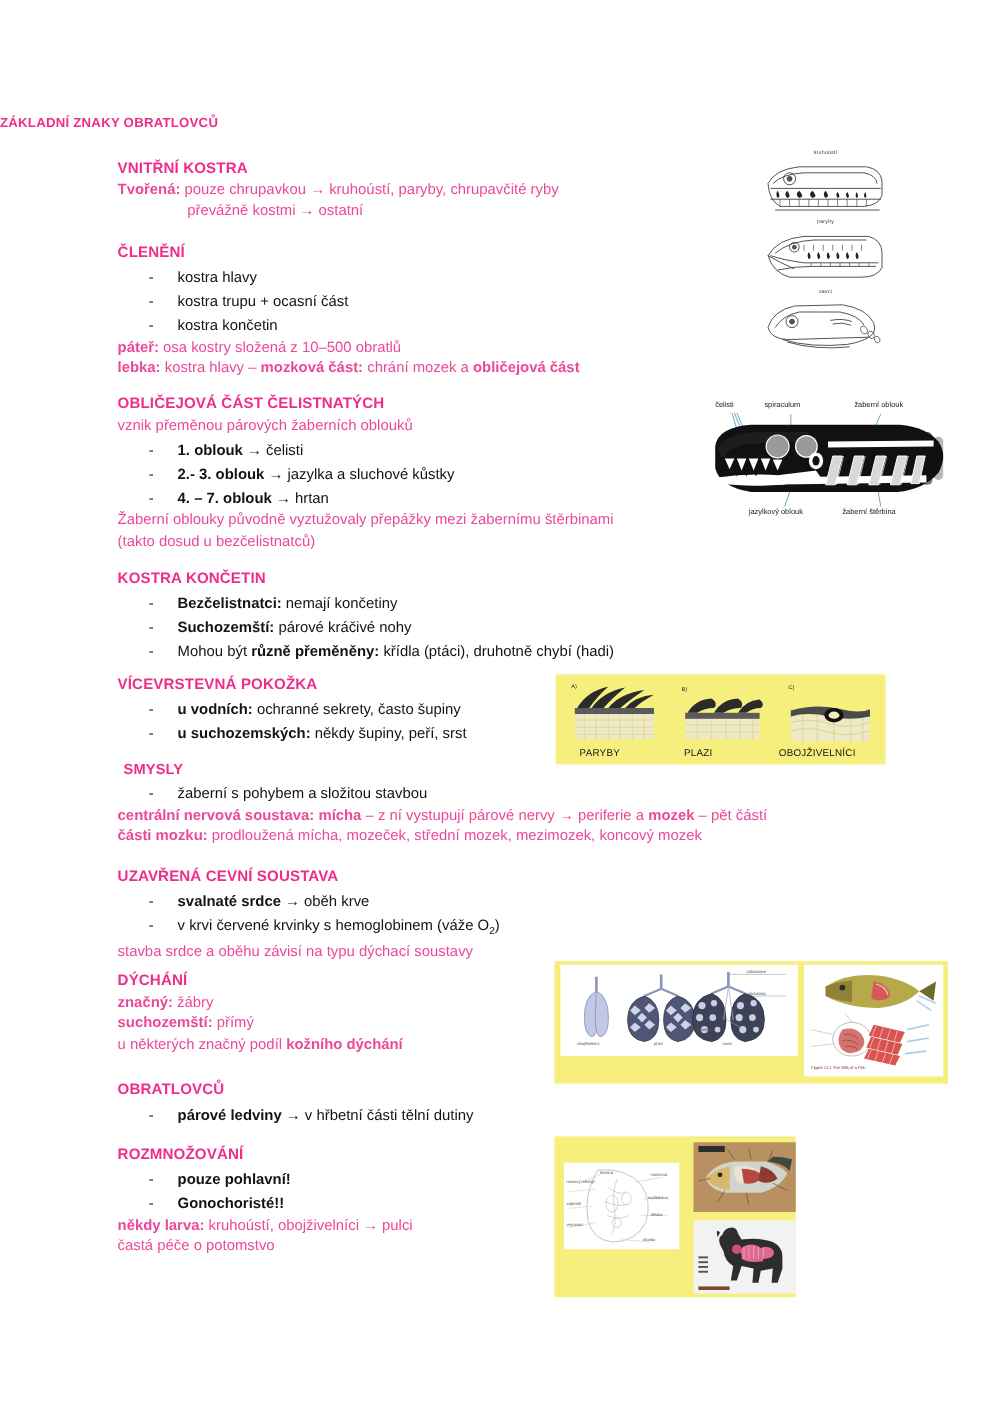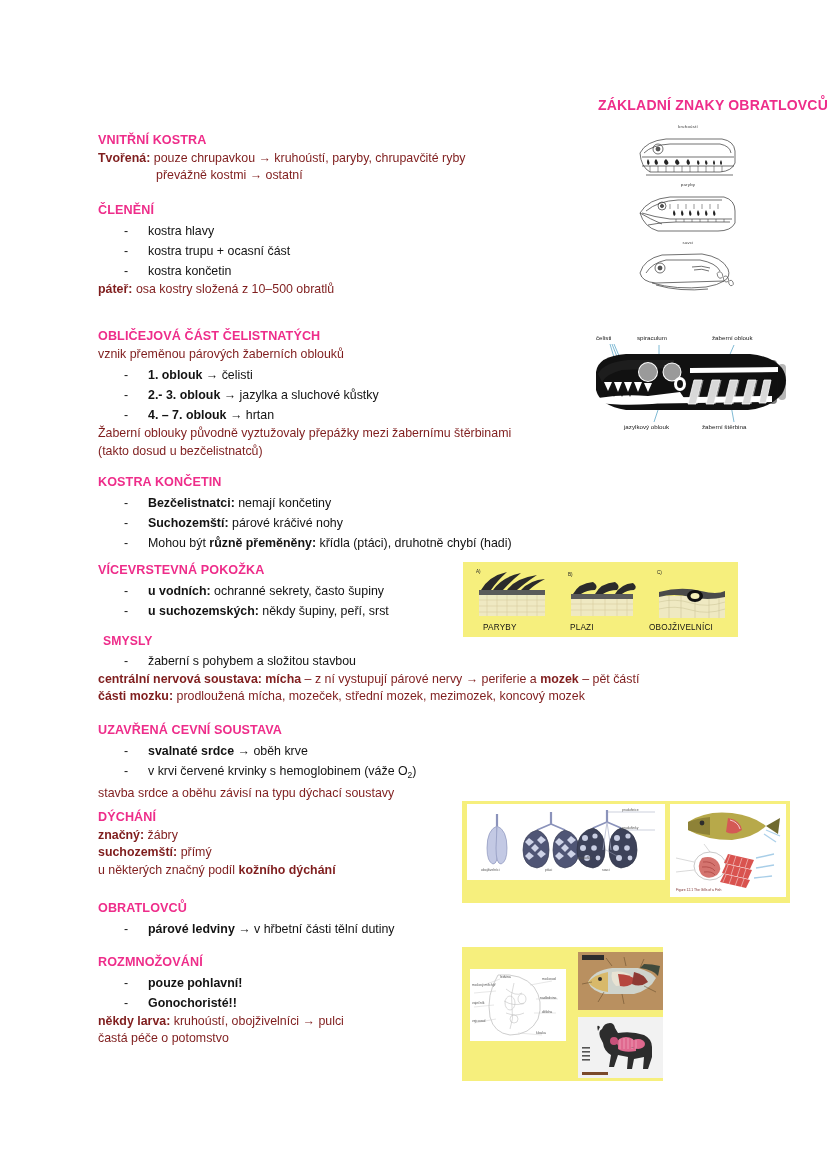--- a/index.html
+++ b/index.html
@@ -10,28 +10,28 @@
     color:#131313;
     position:relative;
     overflow:hidden;
     -webkit-font-smoothing:antialiased;
   }
   .page{position:absolute;inset:0;}
 
   
   .doc-title{
     position:absolute;left:0;right:0;top:97px;
-    text-align:right;
-    font-size:14px;font-weight:bold;letter-spacing:.2px;
+    text-align:left;
+    font-size:11px;font-weight:bold;letter-spacing:.2px;
     color:#ee2d8a;
   }
 
   .h{color:#ee2d8a;font-weight:bold;font-size:12.6px;letter-spacing:.1px;}
   .h.sm{font-size:12.2px;text-align:center;}
-  .ln{font-size:12.4px;line-height:17.4px;color:#7f1d1d;}
+  .ln{font-size:12.4px;line-height:17.4px;color:#ec4899;}
   b{font-weight:bold;}
   .ind{padding-left:58px;}
   .li{font-size:12.4px;line-height:20px;position:relative;padding-left:50px;}
   .li .dash{position:absolute;left:26px;top:0;}
   sub{font-size:8.5px;}
 
   .blk{position:absolute;left:98px;}
 
   
   .fig{position:absolute;overflow:hidden;}
@@ -81,20 +81,21 @@
   </div>
 
   <div class="blk" style="top:203px;">
     <div class="h">ČLENĚNÍ</div>
     <div style="margin-top:4px;">
       <div class="li"><span class="dash">-</span><span>kostra hlavy</span></div>
       <div class="li"><span class="dash">-</span><span>kostra trupu + ocasní část</span></div>
       <div class="li"><span class="dash">-</span><span>kostra končetin</span></div>
     </div>
     <div class="ln"><b>páteř:</b><span> osa kostry složená z 10–500 obratlů</span></div>
+    <div class="ln"><b>lebka:</b><span> kostra hlavy – </span><b>mozková část:</b><span> chrání mozek a </span><b>obličejová část</b></div>
   </div>
 
   <div class="blk" style="top:329px;">
     <div class="h">OBLIČEJOVÁ ČÁST ČELISTNATÝCH</div>
     <div class="ln" style="margin-top:3px;">vznik přeměnou párových žaberních oblouků</div>
     <div style="margin-top:2px;">
       <div class="li"><span class="dash">-</span><b>1. oblouk</b><span> → čelisti</span></div>
       <div class="li"><span class="dash">-</span><b>2.- 3. oblouk</b><span> → jazylka a sluchové kůstky</span></div>
       <div class="li"><span class="dash">-</span><b>4. – 7. oblouk</b><span> → hrtan</span></div>
     </div>

